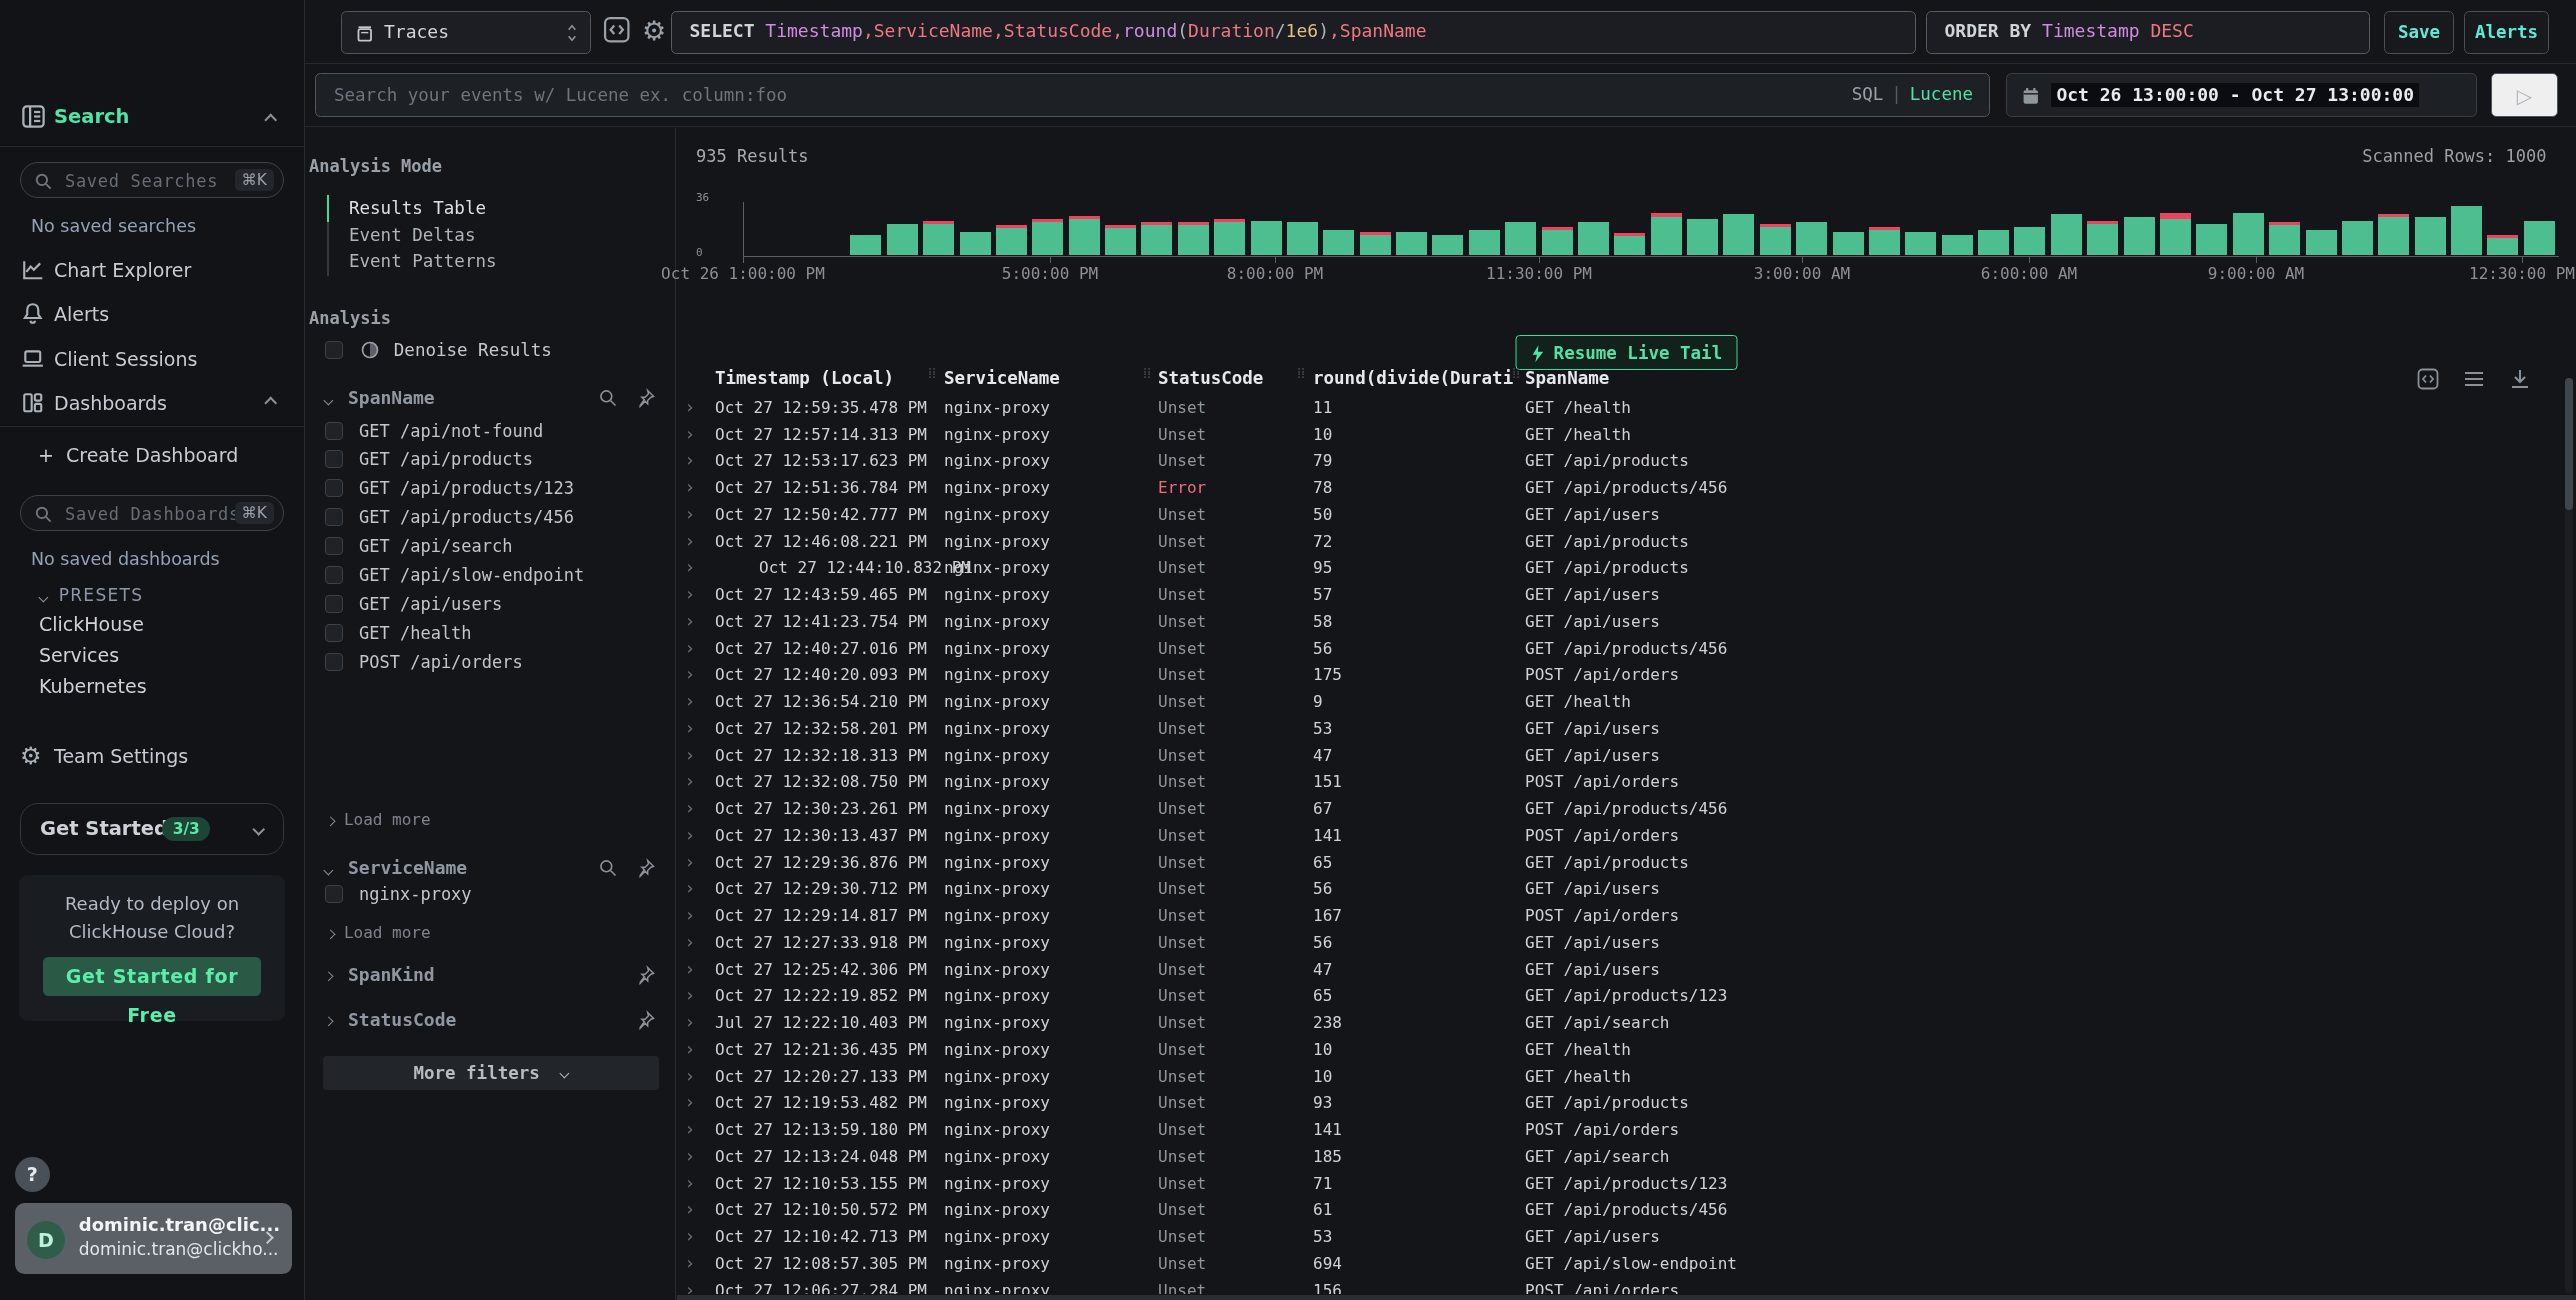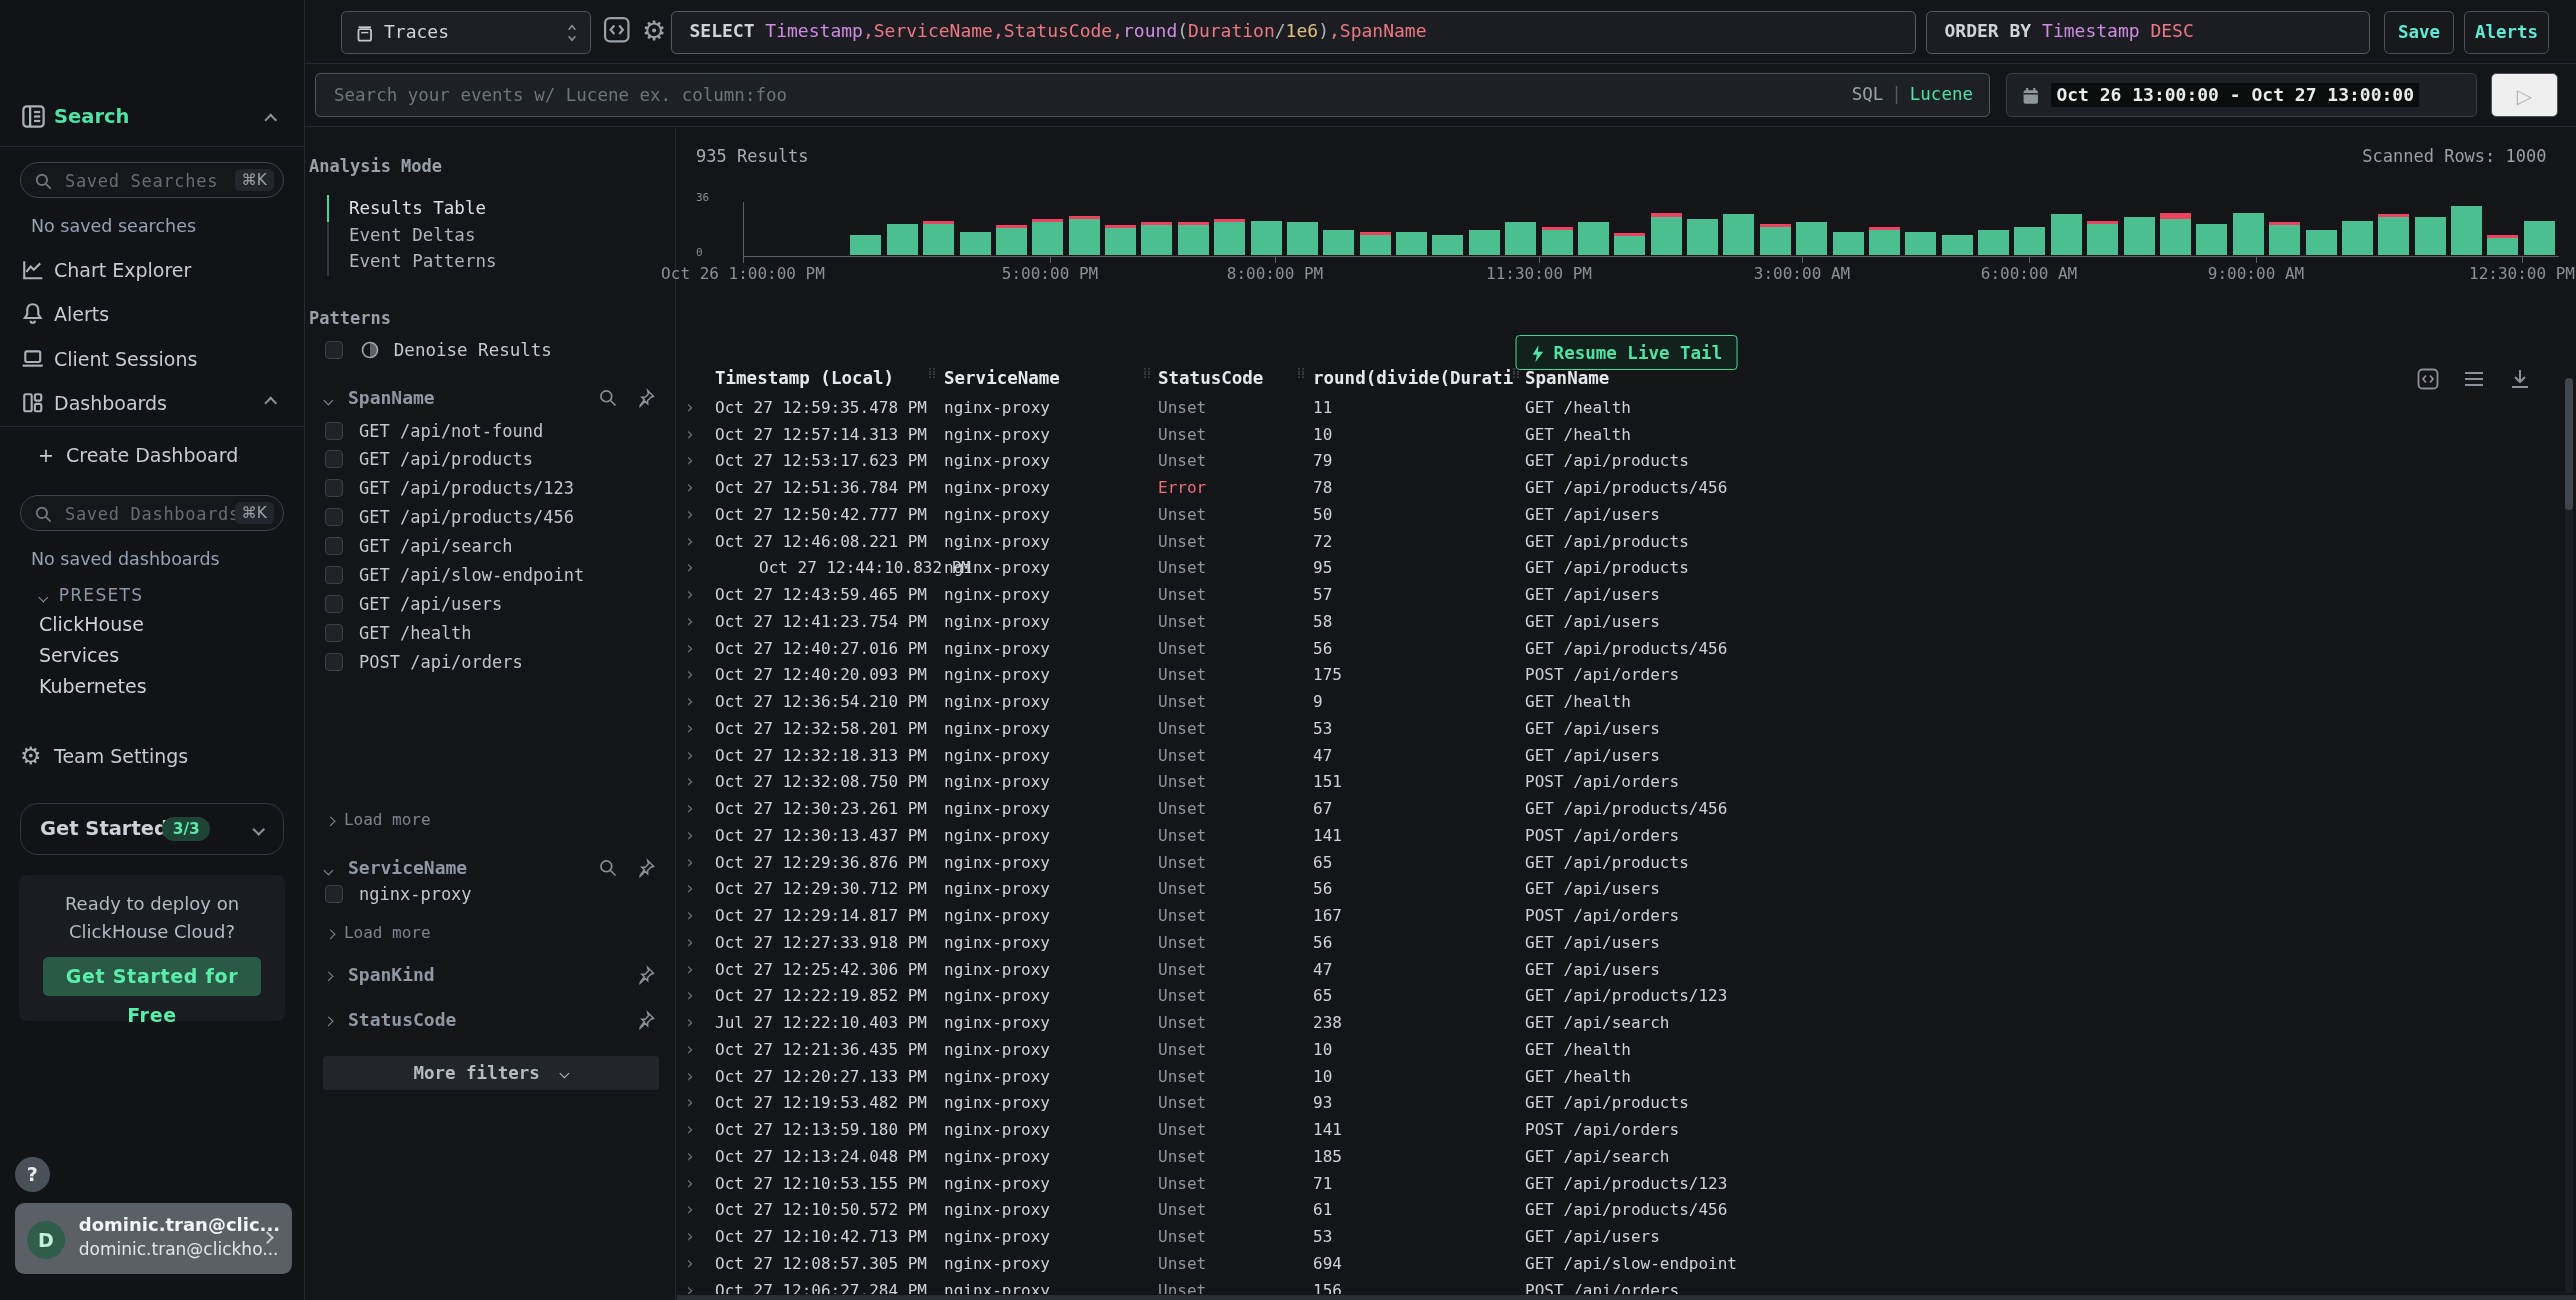--- a/index.html
+++ b/index.html
@@ -309,21 +309,21 @@
 
   <section class="fpanel">
     <div class="fp-title" style="top:28px;">Analysis Mode</div>
     <div class="mode-rail">
         <span class="active-seg"></span>
       </div>
     <div class="mode-item active" style="top:70px;">Results Table</div>
     <div class="mode-item" style="top:97px;">Event Deltas</div>
     <div class="mode-item" style="top:123px;">Event Patterns</div>
 
-    <div class="fp-title" style="top:180px;">Patterns</div>
+    <div class="fp-title" style="top:180px;">Analysis</div>
     <div class="den-row" style="top:212px;">
       <span class="cb"></span>
       <span class="den-ico">
         <svg width="20" height="20" viewBox="0 0 24 24">
             <circle cx="12" cy="12" r="9" fill="none" stroke="#9aa1a7" stroke-width="2"></circle>
             <path d="M12 3 A9 9 0 0 1 12 21 Z" fill="#9aa1a7" opacity="0.55"></path>
           </svg>
       </span>
       <span class="den-label">Denoise Results</span>
     </div>

